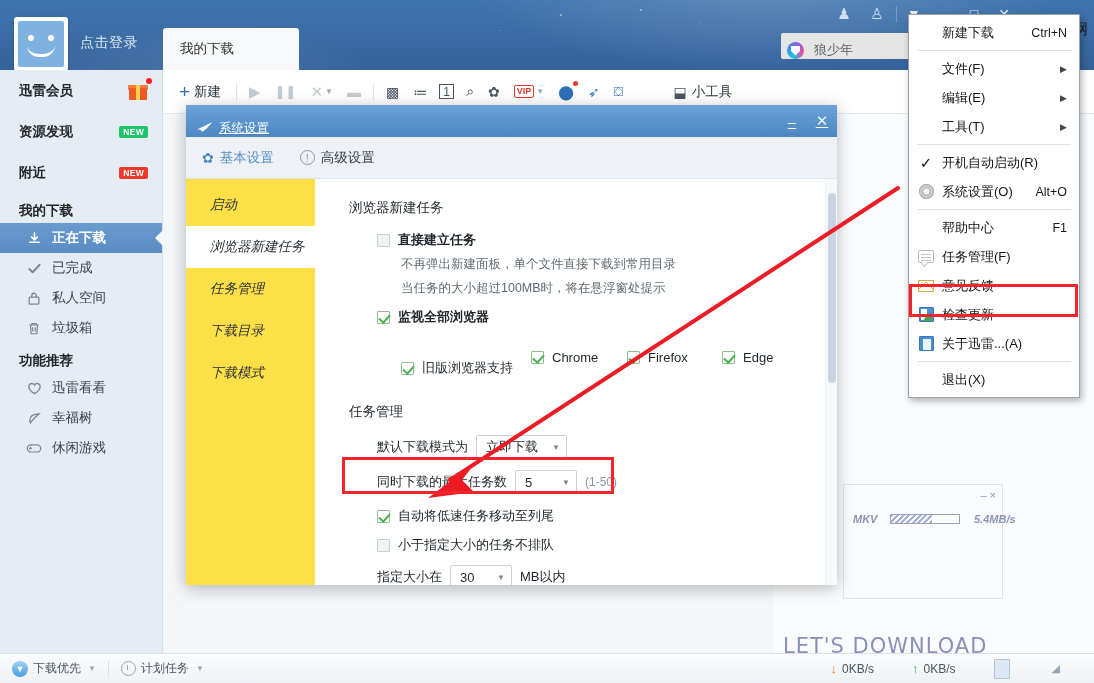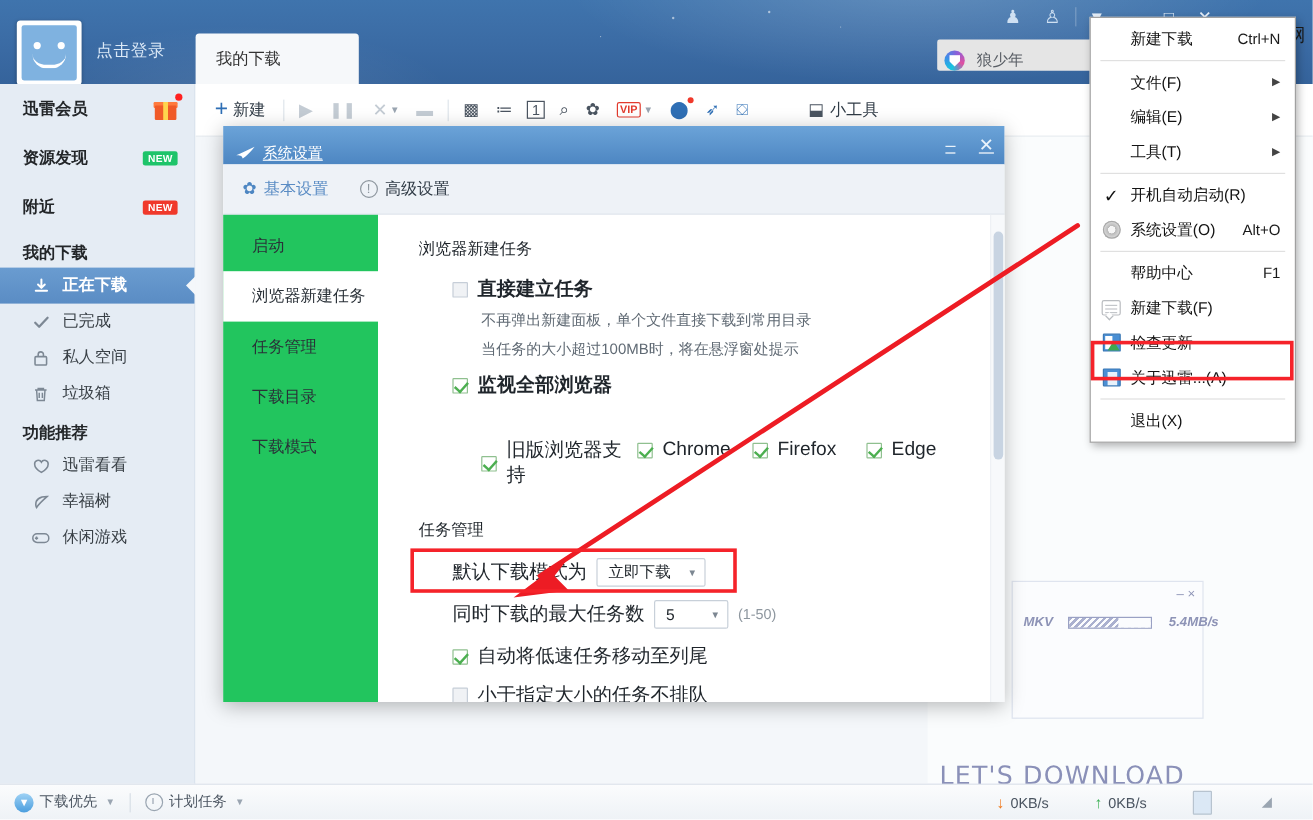--- a/index.html
+++ b/index.html
@@ -237,21 +237,21 @@
   .dlg-tabs {
     height: 42px; background: #eef2f7; border-bottom: 1px solid #dde4ec;
     display: flex; align-items: center; padding-left: 16px; gap: 26px;
   }
   .dlg-tab { display:flex; align-items:center; gap:6px; font-size:13.5px; color:#2f3a45; }
   .dlg-tab.active { color:#5a8cc4; }
   .dlg-tab .tic { font-size:14px; }
 
   .dlg-body { display: flex; height: 406px; }
   .dlg-nav {
-    width: 129px; background: #22c55e; padding-top: 5px;
+    width: 129px; background: #fde047; padding-top: 5px; font-style: italic;
   }
   .dlg-nav-item {
     height: 42px; display:flex; align-items:center; padding-left: 24px;
     font-size: 13.5px; color: #2a3138;
   }
   .dlg-nav-item.active { background:#ffffff; }
 
   .dlg-main {
     flex: 1; background: #ffffff; padding: 20px 0 0 34px; position: relative;
     overflow: hidden;
@@ -265,21 +265,21 @@
     display:inline-block; margin-right: 8px; position:relative; flex:0 0 auto;
     border-radius: 1px;
   }
   .cb.unchecked { background:#f0f2f5; border-color:#c6ced8; }
   .cb.checked { border-color:#8fc08f; background:#fff; }
   .cb.checked::after {
     content:""; position:absolute; left:3px; top:0px; width:5px; height:9px;
     border:solid #4caf50; border-width:0 2px 2px 0; transform: rotate(42deg);
   }
   .cb.dim { background:#f4f5f7; border-color:#dcdfe4; }
-  .lbl { font-size:16px; color:#1f252b; }
+  .lbl { font-size:13px; color:#1f252b; }
   .lbl.bold { font-weight: bold; }
   .lbl.muted { color:#8e979f; }
   .desc { font-size:12.5px; color:#606a74; padding-left:52px; margin:-4px 0 11px 0; }
 
   .selectbox {
     display:inline-flex; align-items:center; justify-content:space-between;
     border:1px solid #c8d0d9; background:#fff; height:24px; border-radius:2px;
     padding:0 6px 0 9px; font-size:13px; color:#1f252b; margin:0 8px;
   }
   .selectbox .sv { margin-right: 14px; }
@@ -720,21 +720,27 @@
     <div class="menu-sep"></div>
     <div class="menu-item">
       <span class="mi-ico"></span>
       <span class="mi-label">帮助中心</span>
       <span class="mi-key">F1</span>
     </div>
     <div class="menu-item">
       <span class="mi-ico">
           <span class="ico-chat"></span>
         </span>
-      <span class="mi-label">新建下载(F)</span>
+      <span class="mi-label">任务管理(F)</span>
+    </div>
+    <div class="menu-item">
+      <span class="mi-ico">
+          <span class="ico-mail"></span>
+        </span>
+      <span class="mi-label">意见反馈</span>
     </div>
     <div class="menu-item">
       <span class="mi-ico">
           <span class="ico-update"></span>
         </span>
       <span class="mi-label">检查更新</span>
     </div>
     <div class="menu-item">
       <span class="mi-ico">
           <span class="ico-about"></span>

